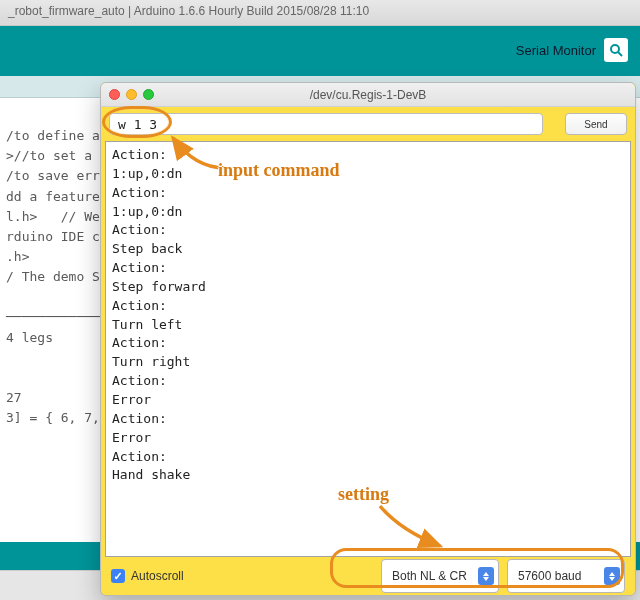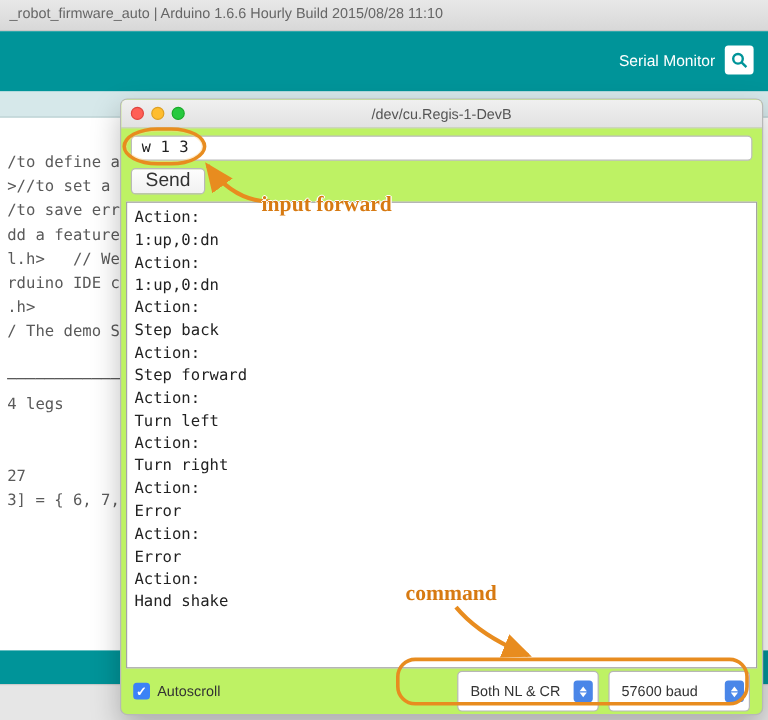--- a/index.html
+++ b/index.html
@@ -29,21 +29,21 @@
   }
   .ide-menubar {
     height: 50px;
     background: #009499;
     position: relative;
   }
   .serial-btn {
     position: absolute;
     right: 12px; top: 12px;
     display: flex; align-items: center; gap: 8px;
-    color: #ffffff; font-size: 13px;
+    color: #0f172a; font-size: 13px;
   }
   .serial-icon {
     width: 24px; height: 24px;
     background: #fff; border-radius: 3px;
     display: flex; align-items: center; justify-content: center;
     color: #009499; font-weight: bold;
   }
   .ide-tab {
     height: 22px; background: #d6e8ea;
     border-bottom: 1px solid #b9cfd1;
@@ -68,21 +68,21 @@
     height: 30px;
     background: #e6e6e6;
     border-top: 1px solid #ccc;
   }
 
   
   .monitor {
     position: absolute;
     left: 100px; top: 82px;
     width: 536px; height: 514px;
-    background: #bef264;
+    background: #fde047;
     border: 1px solid #b8b8b8;
     border-radius: 6px;
     box-shadow: 0 10px 24px rgba(0,0,0,.25);
     display: flex; flex-direction: column;
     overflow: hidden;
   }
   .mon-titlebar {
     height: 24px;
     background: linear-gradient(#f0f0f0,#e2e2e2);
     display: flex; align-items: center;
@@ -94,43 +94,42 @@
   .dot { width: 11px; height: 11px; border-radius: 50%; }
   .dot.r { background: #ff5f56; border: .5px solid #e0443e; }
   .dot.y { background: #ffbd2e; border: .5px solid #dea123; }
   .dot.g { background: #27c93f; border: .5px solid #1aab29; }
   .mon-title {
     position: absolute; left: 0; right: 0;
     text-align: center; font-size: 12px; color: #555;
     pointer-events: none;
   }
   .mon-inputrow {
-    display: flex; gap: 6px;
+    display: flex; gap: 22px;
     padding: 6px 8px;
-    flex-direction: column;
   }
   .mon-input {
     flex: 1;
     height: 22px;
     border: 1px solid #bcbcbc;
     border-radius: 4px;
     padding: 2px 8px;
     font-family: Menlo, Consolas, monospace;
     font-size: 13px;
     background: #fff;
     color: #222;
   }
   .mon-input.sel { background: #fff; }
   .mon-input::selection { background: #b4d5ff; }
   .mon-send {
     width: 62px; height: 22px;
     background: linear-gradient(#fdfdfd,#f1f1f1);
     border: 1px solid #b9b9b9;
     border-radius: 4px;
-    font-size: 16px;
+    font-size: 10px;
     color: #333;
   }
   .mon-output {
     flex: 1;
     background: #fff;
     margin: 0 4px;
     border: 1px solid #a3a3a3;
     padding: 4px 6px;
     font-family: Menlo, Consolas, monospace;
     font-size: 13px;
@@ -300,25 +299,25 @@
 <div class="anno-circle" style="left:102px; top:106px; width:70px; height:32px;"></div>
 
 <svg class="anno-arrow" style="left:155px; top:128px;" width="80" height="60">
   <defs>
       <marker id="ah1" markerWidth="8" markerHeight="8" refX="6" refY="3" orient="auto">
     <path d="M0,0 L7,3 L0,6 Z" fill="#e88c1f"></path>
       </marker>
     </defs>
   <path d="M70,40 Q40,40 18,10" fill="none" stroke="#e88c1f" stroke-width="3.5" marker-end="url(#ah1)"></path>
 </svg>
-<div class="anno-text" style="left:218px; top:160px;">input forward</div>
+<div class="anno-text" style="left:218px; top:160px;">input command</div>
 
 <div class="anno-round" style="left:330px; top:548px; width:294px; height:40px;"></div>
 
 <svg class="anno-arrow" style="left:370px; top:500px;" width="100" height="58">
   <defs>
       <marker id="ah2" markerWidth="8" markerHeight="8" refX="6" refY="3" orient="auto">
     <path d="M0,0 L7,3 L0,6 Z" fill="#e88c1f"></path>
       </marker>
     </defs>
   <path d="M10,6 Q30,30 70,46" fill="none" stroke="#e88c1f" stroke-width="3.5" marker-end="url(#ah2)"></path>
 </svg>
-<div class="anno-text" style="left:338px; top:484px;">command</div>
+<div class="anno-text" style="left:338px; top:484px;">setting</div>
 
 </body></html>

